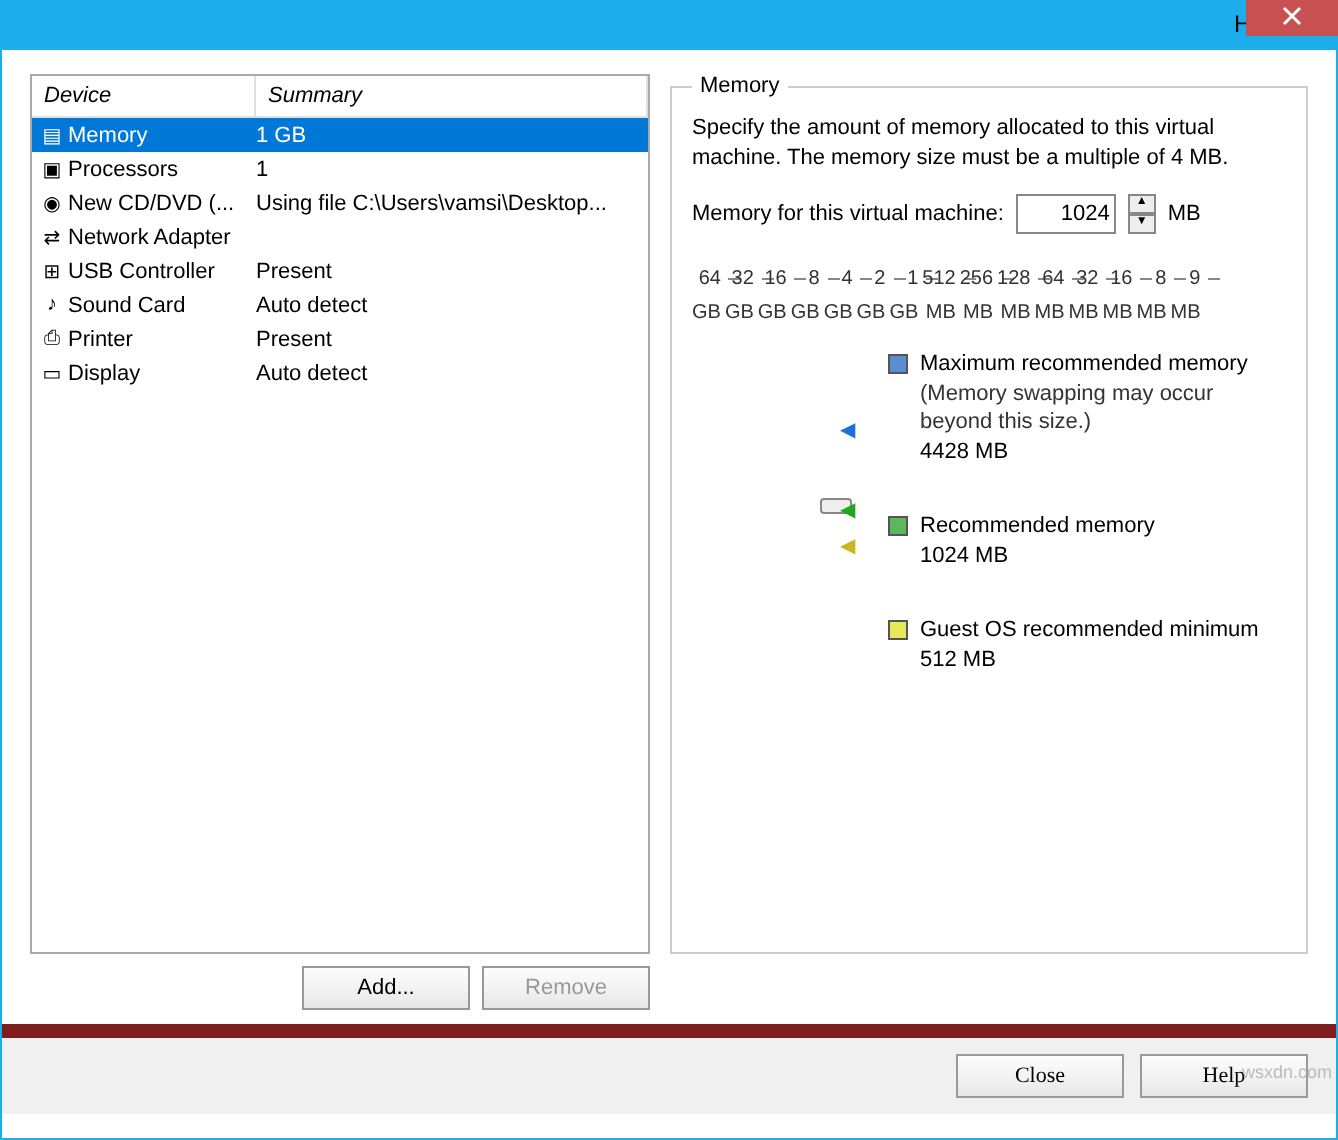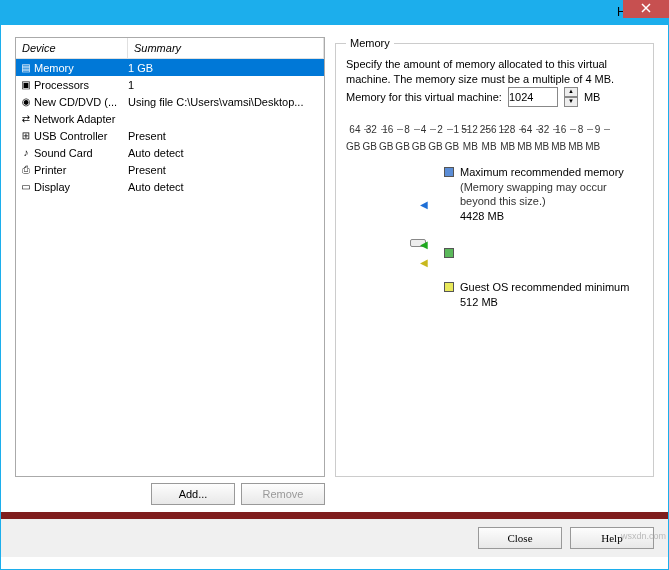--- a/index.html
+++ b/index.html
@@ -20,23 +20,23 @@
 .device-row.selected { background: #0078d7; color: #fff; }
 .device-icon { width: 16px; height: 14px; display: flex; align-items: center; justify-content: center; font-size: 10px; }
 .device-label { width: 94px; white-space: nowrap; overflow: hidden; text-overflow: ellipsis; padding-right: 4px; }
 .device-summary { flex: 1; white-space: nowrap; overflow: hidden; text-overflow: ellipsis; }
 .button-row { display: flex; gap: 6px; justify-content: flex-end; margin-top: 6px; }
 .btn { width: 84px; height: 22px; border: 1px solid #999; background: linear-gradient(#fdfdfd,#e8e8e8); cursor: pointer; font-size: 11px; font-family: inherit; }
 .btn:disabled { color: #999; cursor: default; }
 .right-panel { flex: 1; }
 fieldset { border: 1px solid #ccc; padding: 8px 10px 10px; height: 440px; position: relative; }
 legend { padding: 0 4px; font-size: 11px; }
-.desc { line-height: 1.35; }
+.desc { line-height: 1.35; margin-bottom: 10px; }
 .mem-input-row { display: flex; align-items: center; gap: 6px; margin-bottom: 14px; }
-.mem-input { width: 50px; height: 20px; text-align: left; padding-right: 16px; border: 1px solid #888; font-size: 11px; }
+.mem-input { width: 50px; height: 20px; text-align: right; padding-right: 2px; border: 1px solid #888; font-size: 11px; }
 .spinner { width: 14px; display: flex; flex-direction: column; }
 .spin-btn { height: 10px; border: 1px solid #888; background: #eee; font-size: 6px; line-height: 6px; text-align: center; cursor: pointer; }
 .slider-area { display: flex; gap: 12px; }
 .ticks { width: 54px; text-align: right; display: flex; gap: 2px; }
 .tick { height: 17px; line-height: 17px; color: #333; font-size: 10px; position: relative; }
 .tick::after { content: ""; position: absolute; right: -10px; top: 8px; width: 6px; height: 1px; background: #888; }
 .slider-track { width: 20px; position: relative; margin-top: 8px; }
 .legend-area { flex: 1; padding-top: 44px; }
 .legend-item { display: flex; align-items: flex-start; gap: 6px; margin-bottom: 22px; }
 .swatch { width: 10px; height: 10px; border: 1px solid #555; margin-top: 2px; flex-shrink: 0; }
@@ -164,20 +164,24 @@
             <div class="legend-item">
               <div class="swatch blue"></div>
               <div class="legend-text">
                 <div>Maximum recommended memory</div>
                 <div class="legend-sub">(Memory swapping may occur beyond this size.)</div>
                 <div>4428 MB</div>
               </div>
             </div>
             <div class="legend-item">
               <div class="swatch green"></div>
+              <div class="legend-text">
+                <div>Recommended memory</div>
+                <div>1024 MB</div>
+              </div>
             </div>
             <div class="legend-item">
               <div class="swatch yellow"></div>
               <div class="legend-text">
                 <div>Guest OS recommended minimum</div>
                 <div>512 MB</div>
               </div>
             </div>
           </div>
         </div>

